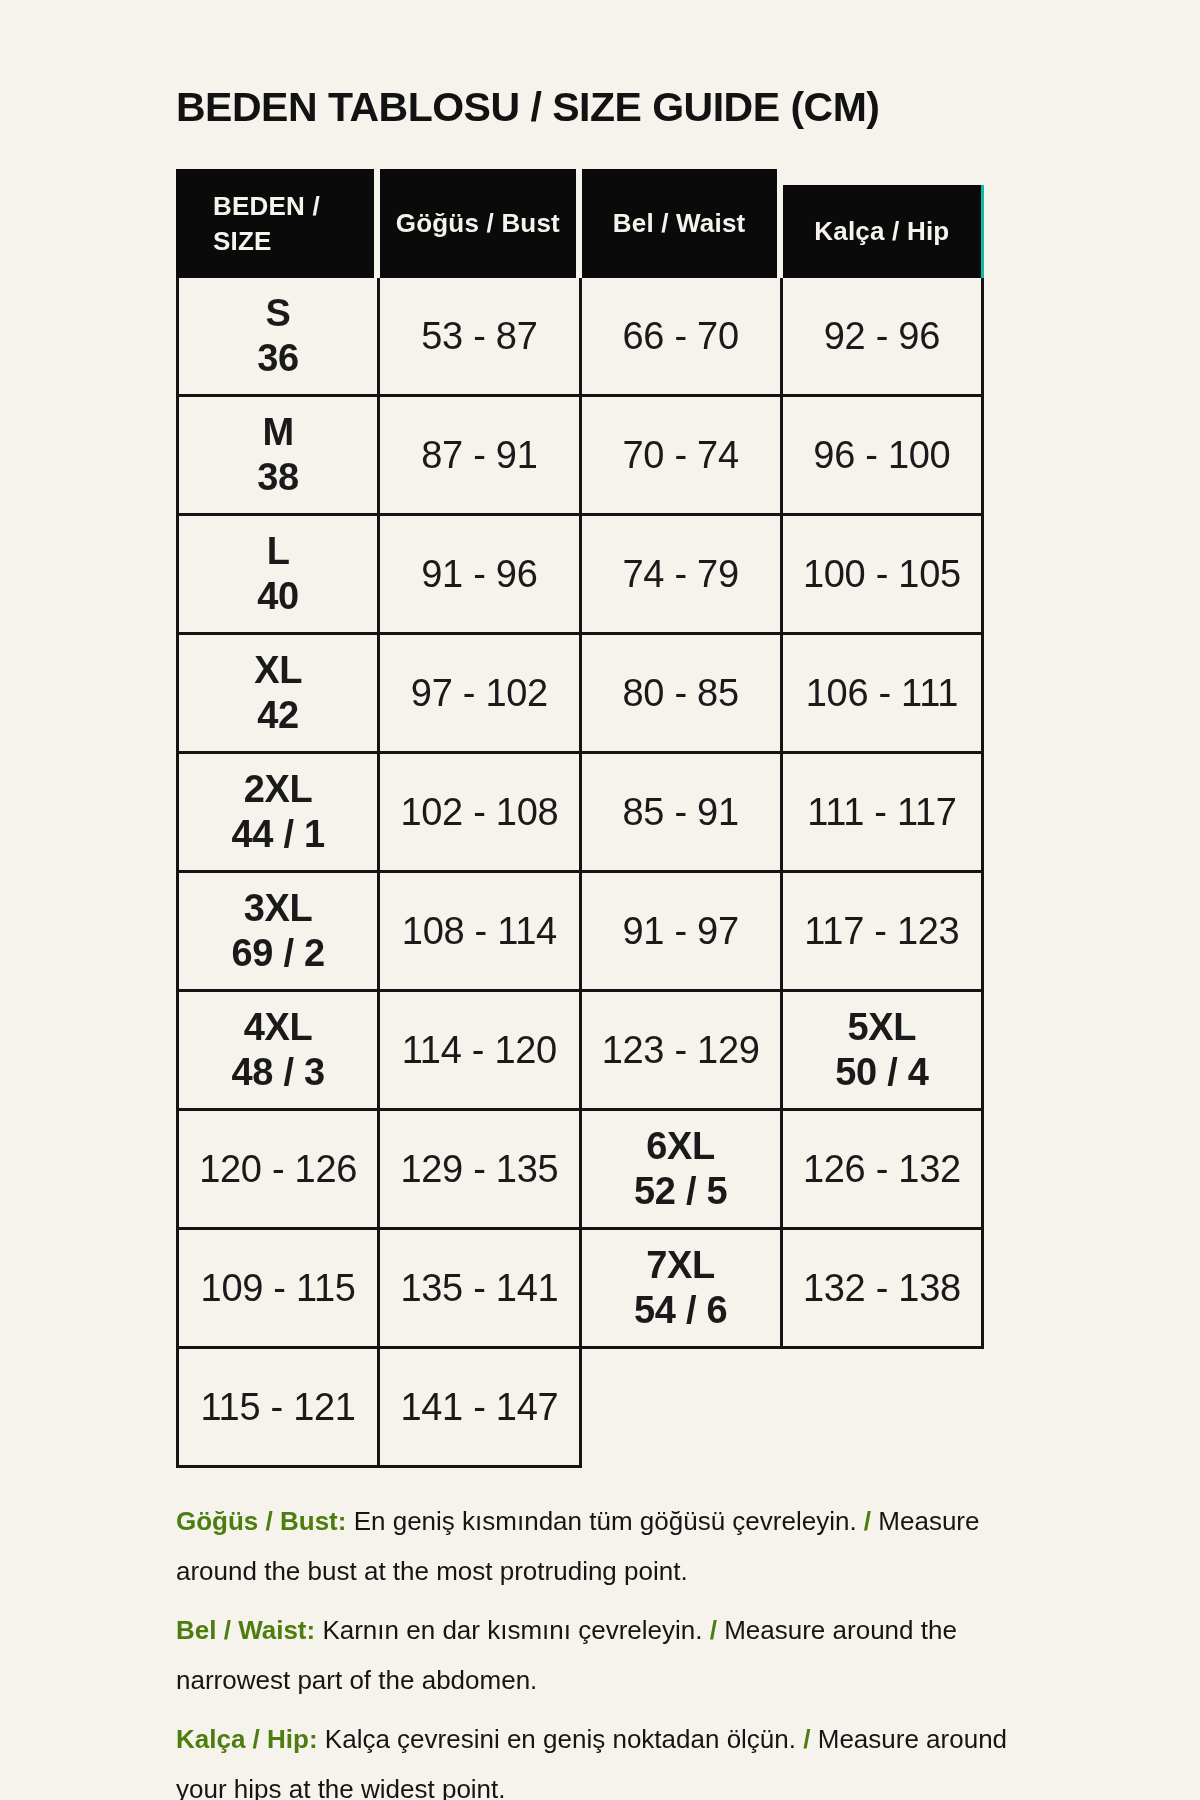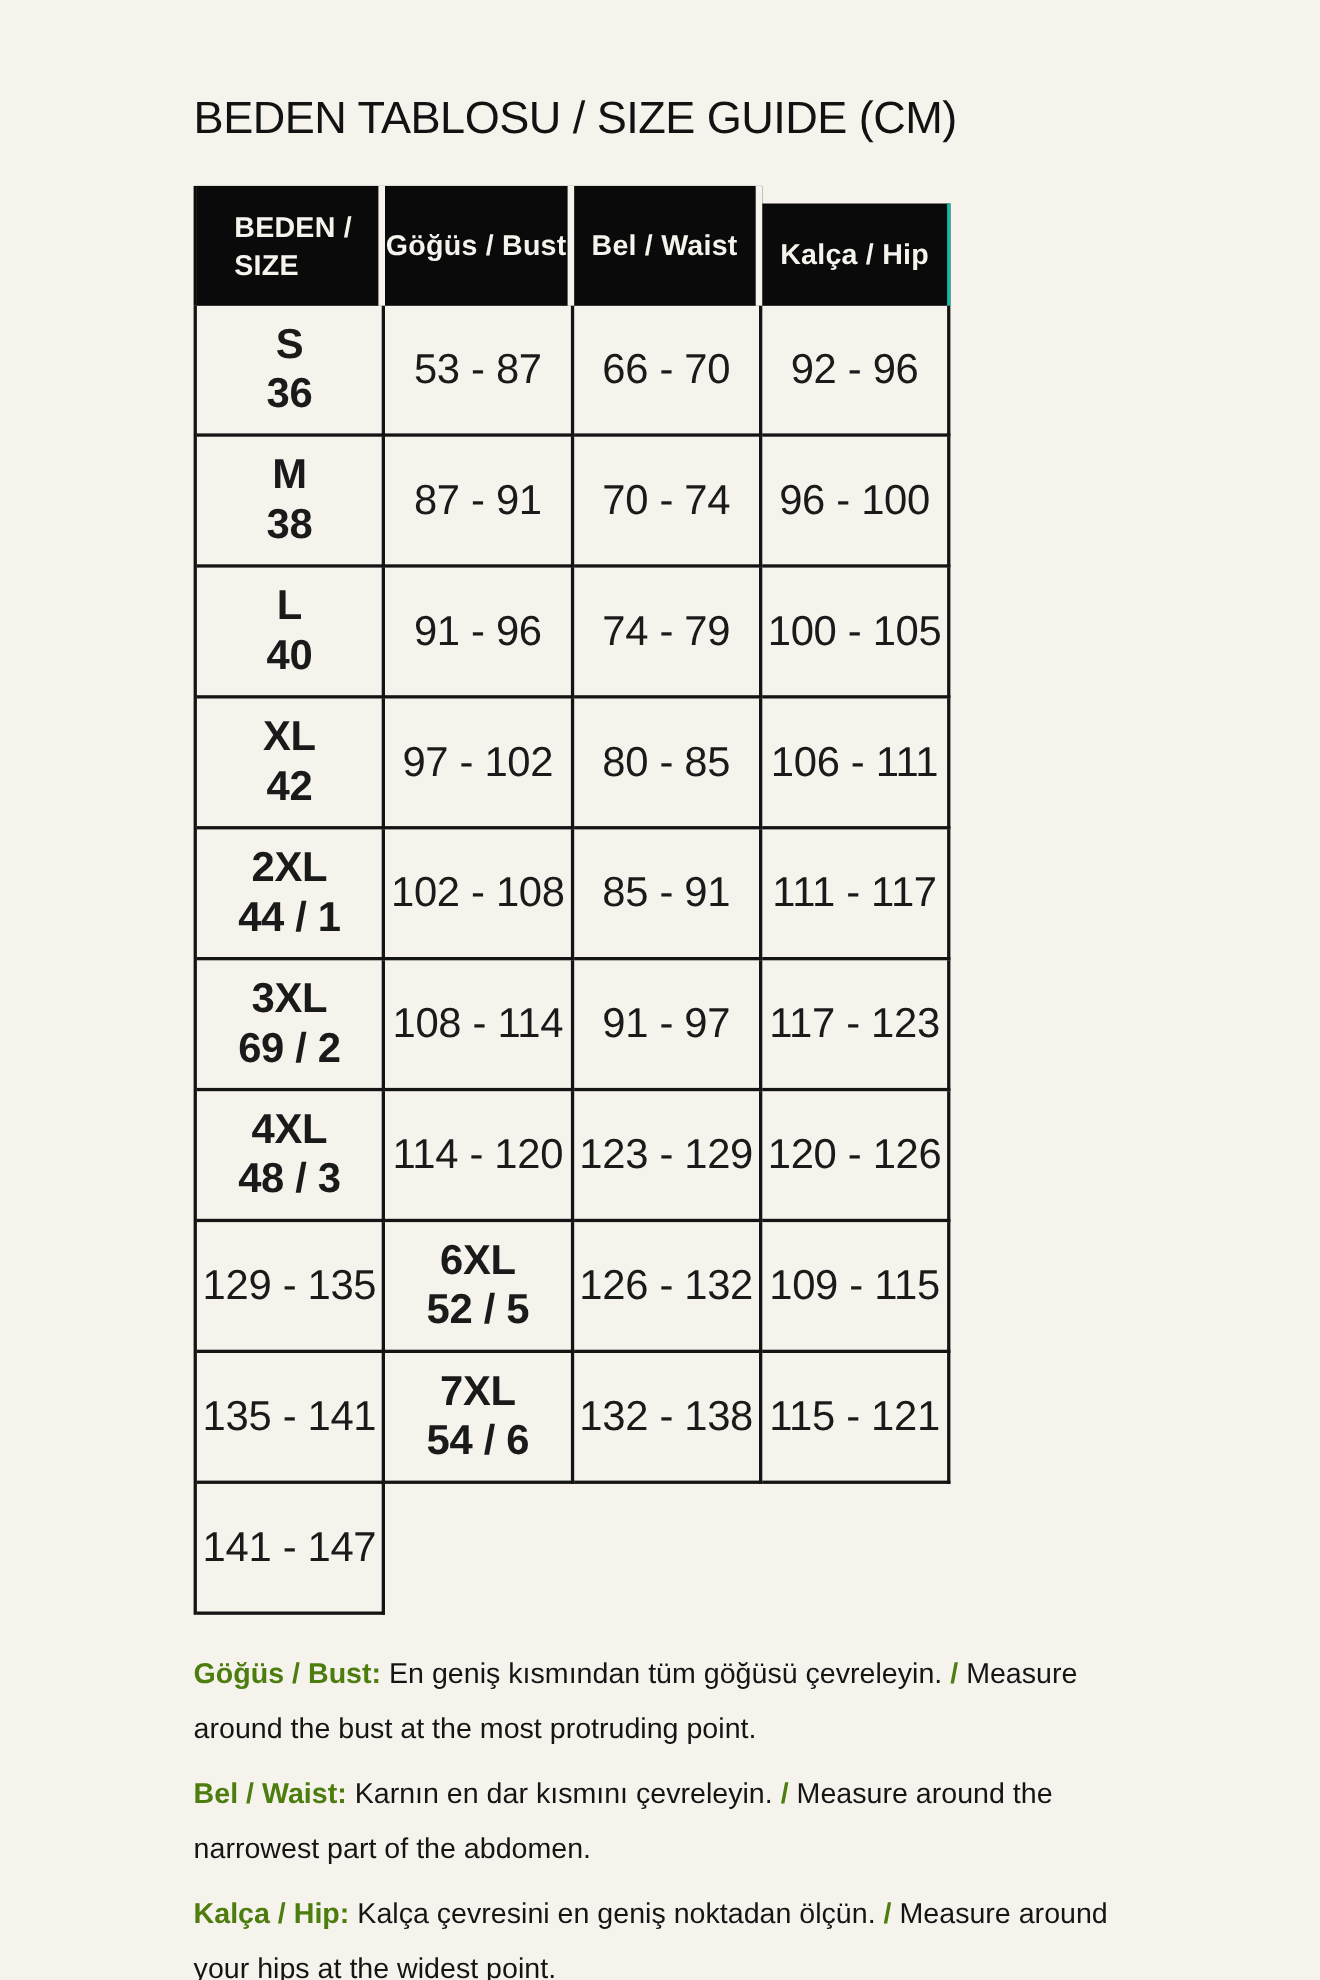--- a/index.html
+++ b/index.html
@@ -11,28 +11,28 @@
     background: #F5F3EC;
     color: #141414;
   }
   .page {
     width: 1200px;
     height: 1800px;
     padding: 86px 0 0 176px;
   }
   .title {
     font-size: 41px;
-    font-weight: 400;
+    font-weight: 700;
     letter-spacing: -0.5px;
     line-height: 1.05;
     color: #121212;
   }
   .size-table {
     margin-top: 40px;
-    width: 688px;
+    width: 808px;
   }
   .thead {
     display: grid;
     grid-template-columns: repeat(4, 1fr);
     border-left: 3px solid #0A0A0A;
     height: 109px;
   }
   .th {
     background: #0A0A0A;
     color: #F5F3EC;
@@ -138,20 +138,22 @@
 69 / 2</div>
       <div class="td">108 - 114</div>
       <div class="td">91 - 97</div>
       <div class="td">117 - 123</div>
 
       <div class="td td-size">4XL
 48 / 3</div>
       <div class="td">114 - 120</div>
       <div class="td">123 - 129</div>
 
+      <div class="td td-size">5XL
+50 / 4</div>
       <div class="td">120 - 126</div>
       <div class="td">129 - 135</div>
 
       <div class="td td-size">6XL
 52 / 5</div>
       <div class="td">126 - 132</div>
       <div class="td">109 - 115</div>
       <div class="td">135 - 141</div>
 
       <div class="td td-size">7XL

